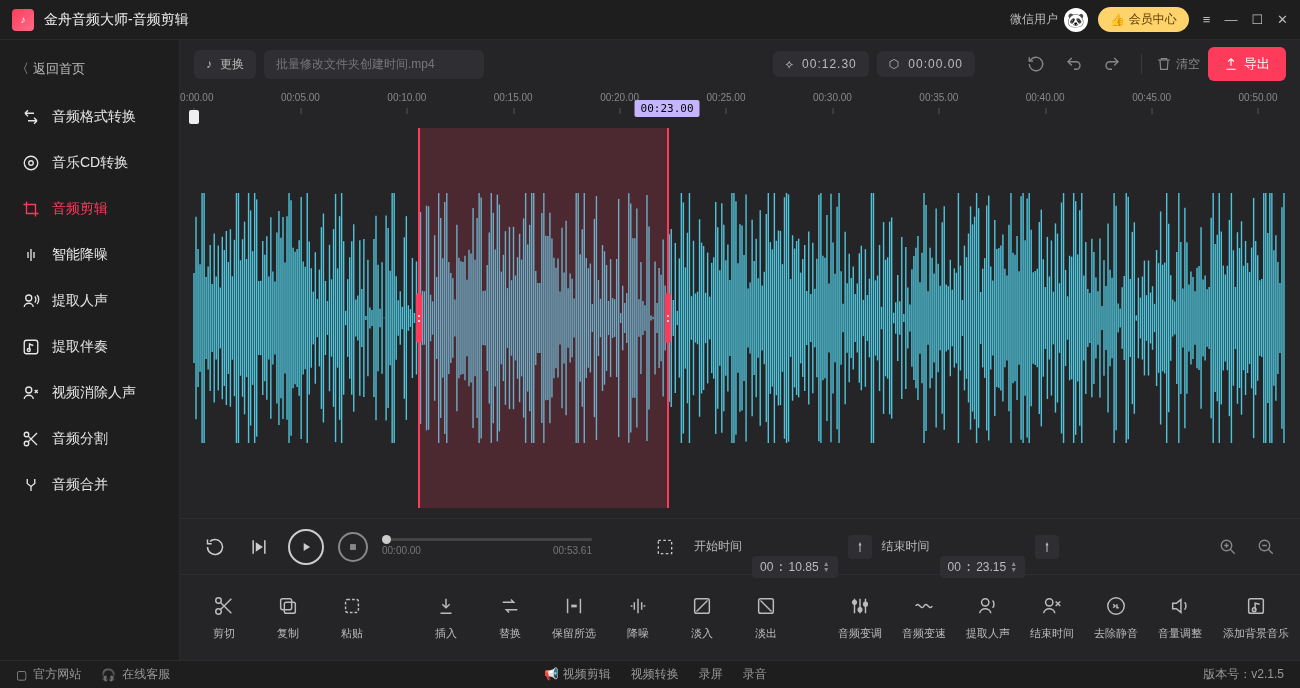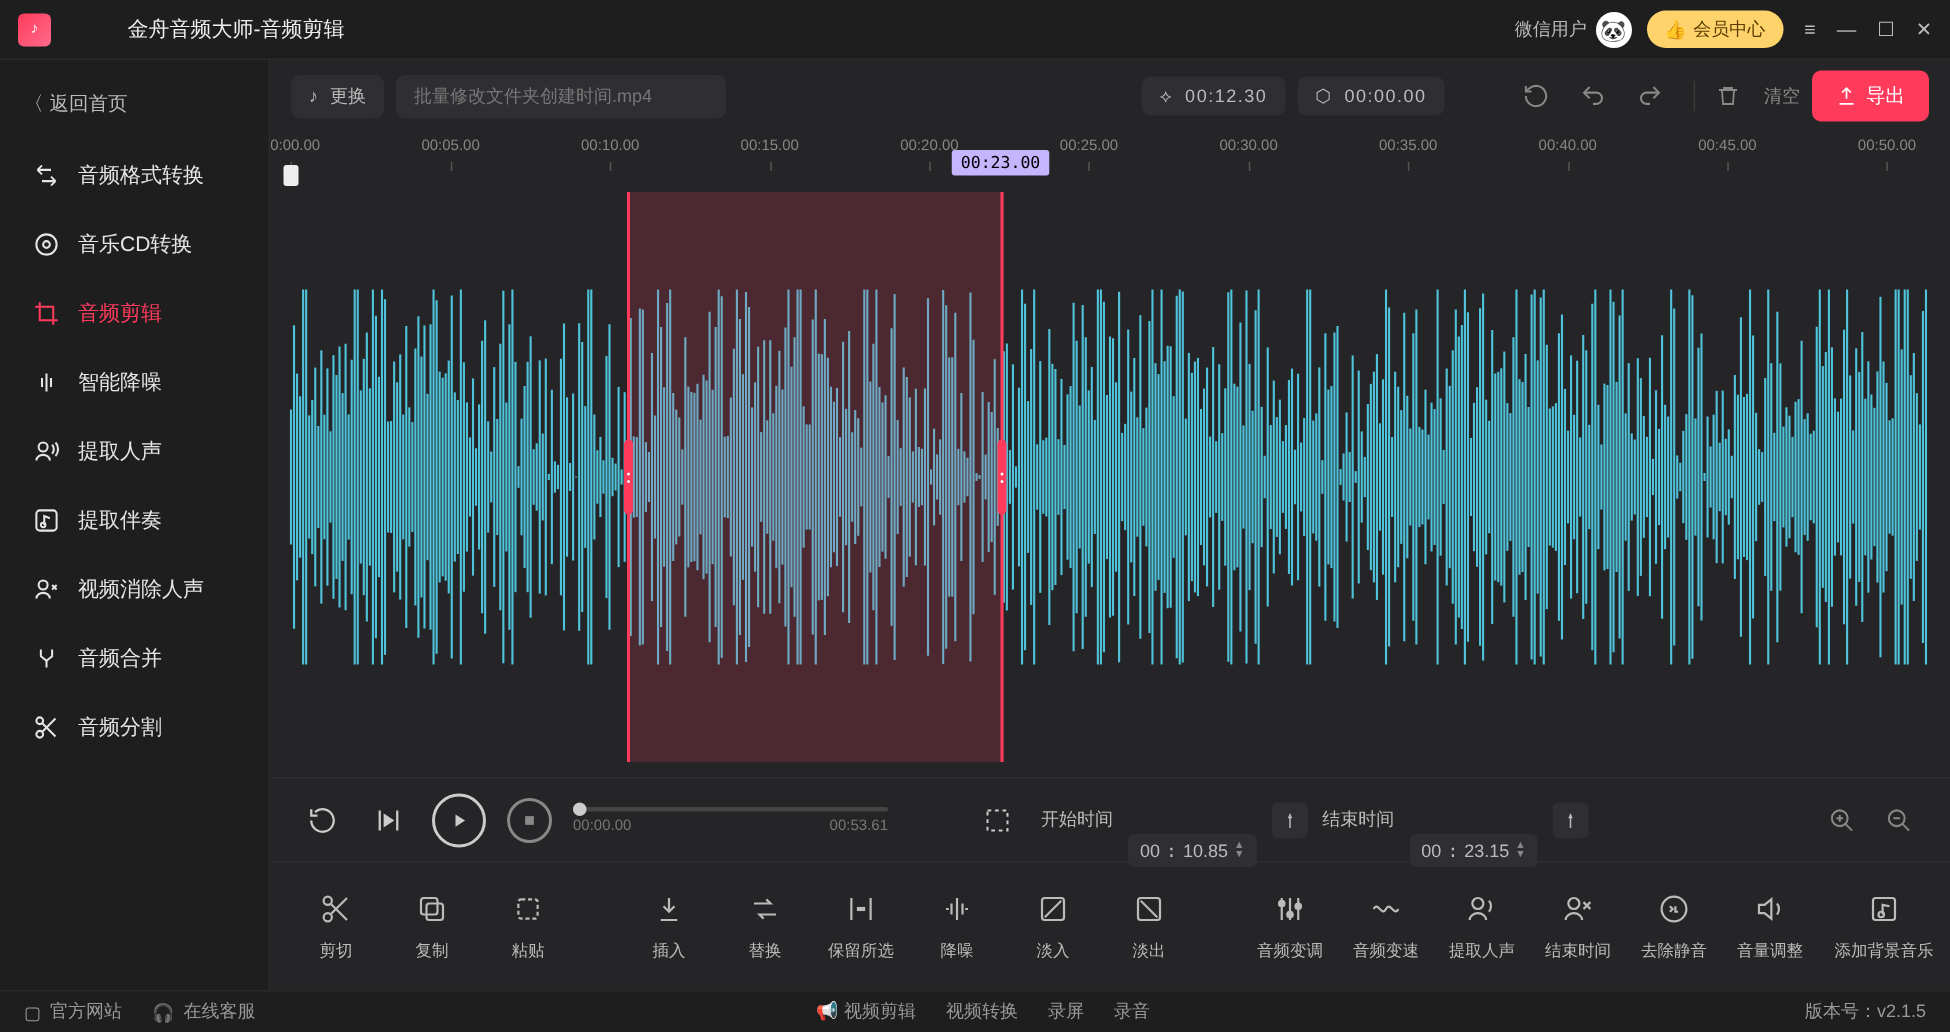--- a/index.html
+++ b/index.html
@@ -1,19 +1,19 @@
 <!DOCTYPE html>
 <html><head>
 <meta charset="utf-8">
 <style>
 * { margin:0; padding:0; box-sizing:border-box; font-family:"Microsoft YaHei","PingFang SC",sans-serif; }
 body { background:#1a1a1a; color:#ccc; width:1300px; height:688px; overflow:hidden; user-select:none; }
 .titlebar { height:40px; background:#1e1e1e; display:flex; align-items:center; padding:0 12px; border-bottom:1px solid #2a2a2a; }
 .titlebar .logo { width:22px; height:22px; background:linear-gradient(135deg,#ff3b5c,#ff6b8a); border-radius:4px; margin-right:10px; display:flex; align-items:center; justify-content:center; font-size:10px; color:#fff; }
-.titlebar .title { font-size:14px; color:#eee;margin-left:41px; }
+.titlebar .title { font-size:14px; color:#eee; }
 .titlebar .spacer { flex:1; }
 .titlebar .user { font-size:12px; color:#bbb; margin-right:6px; }
 .titlebar .avatar { width:24px; height:24px; border-radius:50%; background:#fff; display:flex; align-items:center; justify-content:center; margin-right:10px; font-size:14px; }
 .vip-btn { background:#ffd36b; color:#5a3b00; border-radius:14px; font-size:12px; padding:4px 12px; display:flex; align-items:center; gap:4px; margin-right:14px; }
 .titlebar .winbtns { display:flex; gap:14px; color:#bbb; font-size:13px; }
 .titlebar .winbtns span { cursor:pointer; }
 .content { display:flex; height:620px; }
 .sidebar { width:180px; background:#1e1e1e; padding-top:14px; border-right:1px solid #2a2a2a; }
 .back-home { font-size:13px; color:#bbb; padding:6px 16px; margin-bottom:10px; display:flex; align-items:center; gap:4px; cursor:pointer; }
 .nav-item { display:flex; align-items:center; gap:12px; padding:14px 22px; font-size:14px; color:#e5e5e5; cursor:pointer; }
@@ -156,35 +156,35 @@
             <circle cx="9" cy="8" r="4"></circle>
             <path d="M3 20c0-3 3-5 6-5s6 2 6 5"></path>
             <path d="M17 8l4 4M21 8l-4 4"></path>
           </svg>
         </span>
         <span>视频消除人声</span>
       </div>
     <div class="nav-item">
         <span class="nicon">
           <svg width="18" height="18" viewBox="0 0 24 24" fill="none" stroke="currentColor" stroke-width="1.8">
-            <path d="M7 4v6l5 4 5-4V4"></path>
-            <path d="M12 14v6"></path>
-          </svg>
-        </span>
-        <span>音频合并</span>
-      </div>
-    <div class="nav-item">
-        <span class="nicon">
-          <svg width="18" height="18" viewBox="0 0 24 24" fill="none" stroke="currentColor" stroke-width="1.8">
             <circle cx="6" cy="6" r="3"></circle>
             <circle cx="6" cy="18" r="3"></circle>
             <path d="M20 4L8.5 15.5M20 20L8.5 8.5"></path>
           </svg>
         </span>
         <span>音频分割</span>
+      </div>
+    <div class="nav-item">
+        <span class="nicon">
+          <svg width="18" height="18" viewBox="0 0 24 24" fill="none" stroke="currentColor" stroke-width="1.8">
+            <path d="M7 4v6l5 4 5-4V4"></path>
+            <path d="M12 14v6"></path>
+          </svg>
+        </span>
+        <span>音频合并</span>
       </div>
   </div>
 
   <div class="main">
 
     <div class="toolbar">
       <div class="tb-box">
         <span>♪</span>
         <span>更换</span>
       </div>
@@ -211,21 +211,21 @@
             <path d="M4 9h11a5 5 0 0 1 0 10h-3"></path>
           </svg>
         </div>
       <div class="tb-icon">
           <svg width="18" height="18" viewBox="0 0 24 24" fill="none" stroke="currentColor" stroke-width="1.8">
             <path d="M15 14l5-5-5-5"></path>
             <path d="M20 9H9a5 5 0 0 0 0 10h3"></path>
           </svg>
         </div>
       <div style="width:1px;height:20px;background:#3a3a3a;margin:0 6px;"></div>
-      <div class="tb-icon" style="width:auto;gap:16px;display:flex;">
+      <div class="tb-icon" style="width:auto;gap:4px;display:flex;">
           <svg width="16" height="16" viewBox="0 0 24 24" fill="none" stroke="currentColor" stroke-width="1.8">
             <path d="M3 6h18M8 6V4h8v2M6 6l1 14h10l1-14"></path>
           </svg>
           <span style="font-size:12px;">清空</span>
         </div>
       <div class="export-btn">
         <svg width="14" height="14" viewBox="0 0 24 24" fill="none" stroke="currentColor" stroke-width="2">
             <path d="M12 3v12M7 8l5-5 5 5M4 21h16"></path>
           </svg>
         <span>导出</span>

